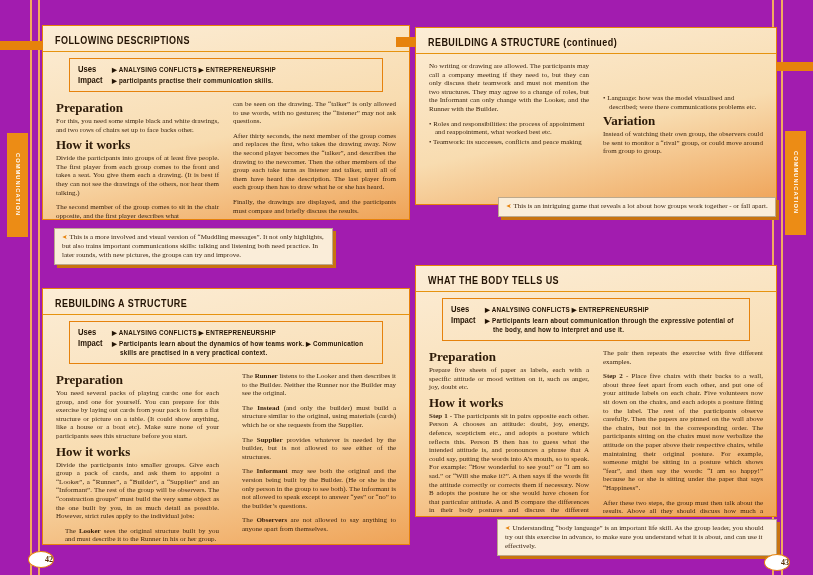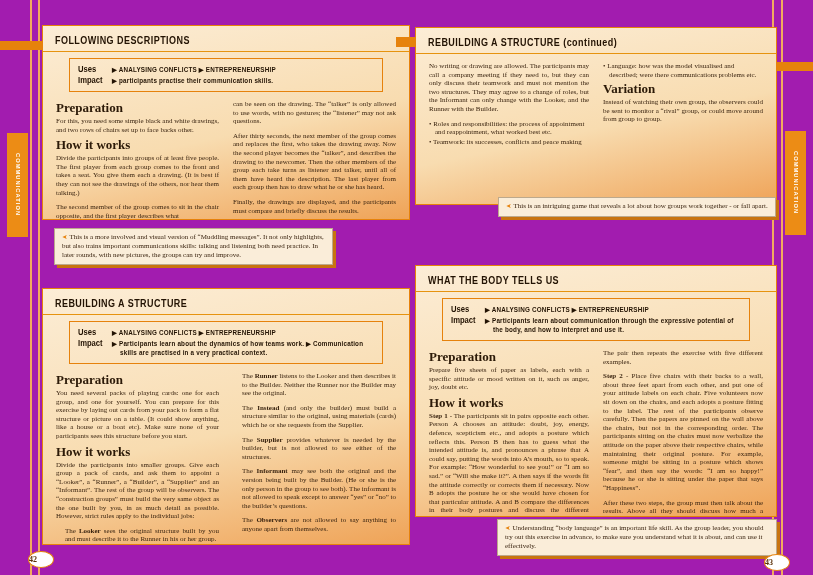--- a/index.html
+++ b/index.html
@@ -36,21 +36,21 @@
 
   
   .tip { position:absolute; background:#FAEDD9; border:1px solid #BDA98C;
          box-shadow:3px 3px 0 #C87310; padding:4px 7px 5px;
          font:7px/8.8px "Liberation Serif", serif; color:#3A2410; }
   .tip-arrow { display:inline-block; transform:scaleX(-1); color:#E6820C;
                font-size:6.5px; margin-right:2px; }
 
   
   .pagenum { position:absolute; width:24px; height:15px; border:1.2px solid #E6820C;
-             border-radius:50%; background:#fff; text-align:left;
+             border-radius:50%; background:#fff; text-align:right;
              font:700 8px/15px "Liberation Serif", serif; color:#5A3008; }
 </style>
 </head>
 <body>
 
 <div class="canvas">
 
   <div class="vline" style="left:30px;"></div>
   <div class="vline" style="left:38px;"></div>
   <div class="hbar" style="left:0;top:41px;width:43px;"></div>
@@ -134,21 +134,21 @@
     </div>
     <div class="cols" style="padding-top:8px;">
       <div class="col">
         <p>No writing or drawing are allowed. The participants may call a company meeting if they need to, but they can only discuss their teamwork and must not mention the two structures. They may agree to a change of roles, but the Informant can only change with the Looker, and the Runner with the Builder.</p>
         <div class="bullets">
           <p><span>•</span> <span>Roles and responsibilities: the process of appointment and reappointment, what worked best etc.</span></p>
           <p><span>•</span> <span>Teamwork: its successes, conflicts and peace making</span></p>
         </div>
       </div>
       <div class="col">
-        <div class="bullets" style="margin-bottom:5px;">
+        <div class="bullets" style="margin-bottom:5px;margin-top:32px;">
           <p><span>•</span> <span>Language: how was the model visualised and described; were there communications problems etc.</span></p>
         </div>
         <h4>Variation</h4>
         <p>Instead of watching their own group, the observers could be sent to monitor a “rival” group, or could move around from group to group.</p>
       </div>
     </div>
   </section>
 
   <section class="box" style="left:415px;top:265px;width:360px;height:250px;">
     <div class="box-title">

